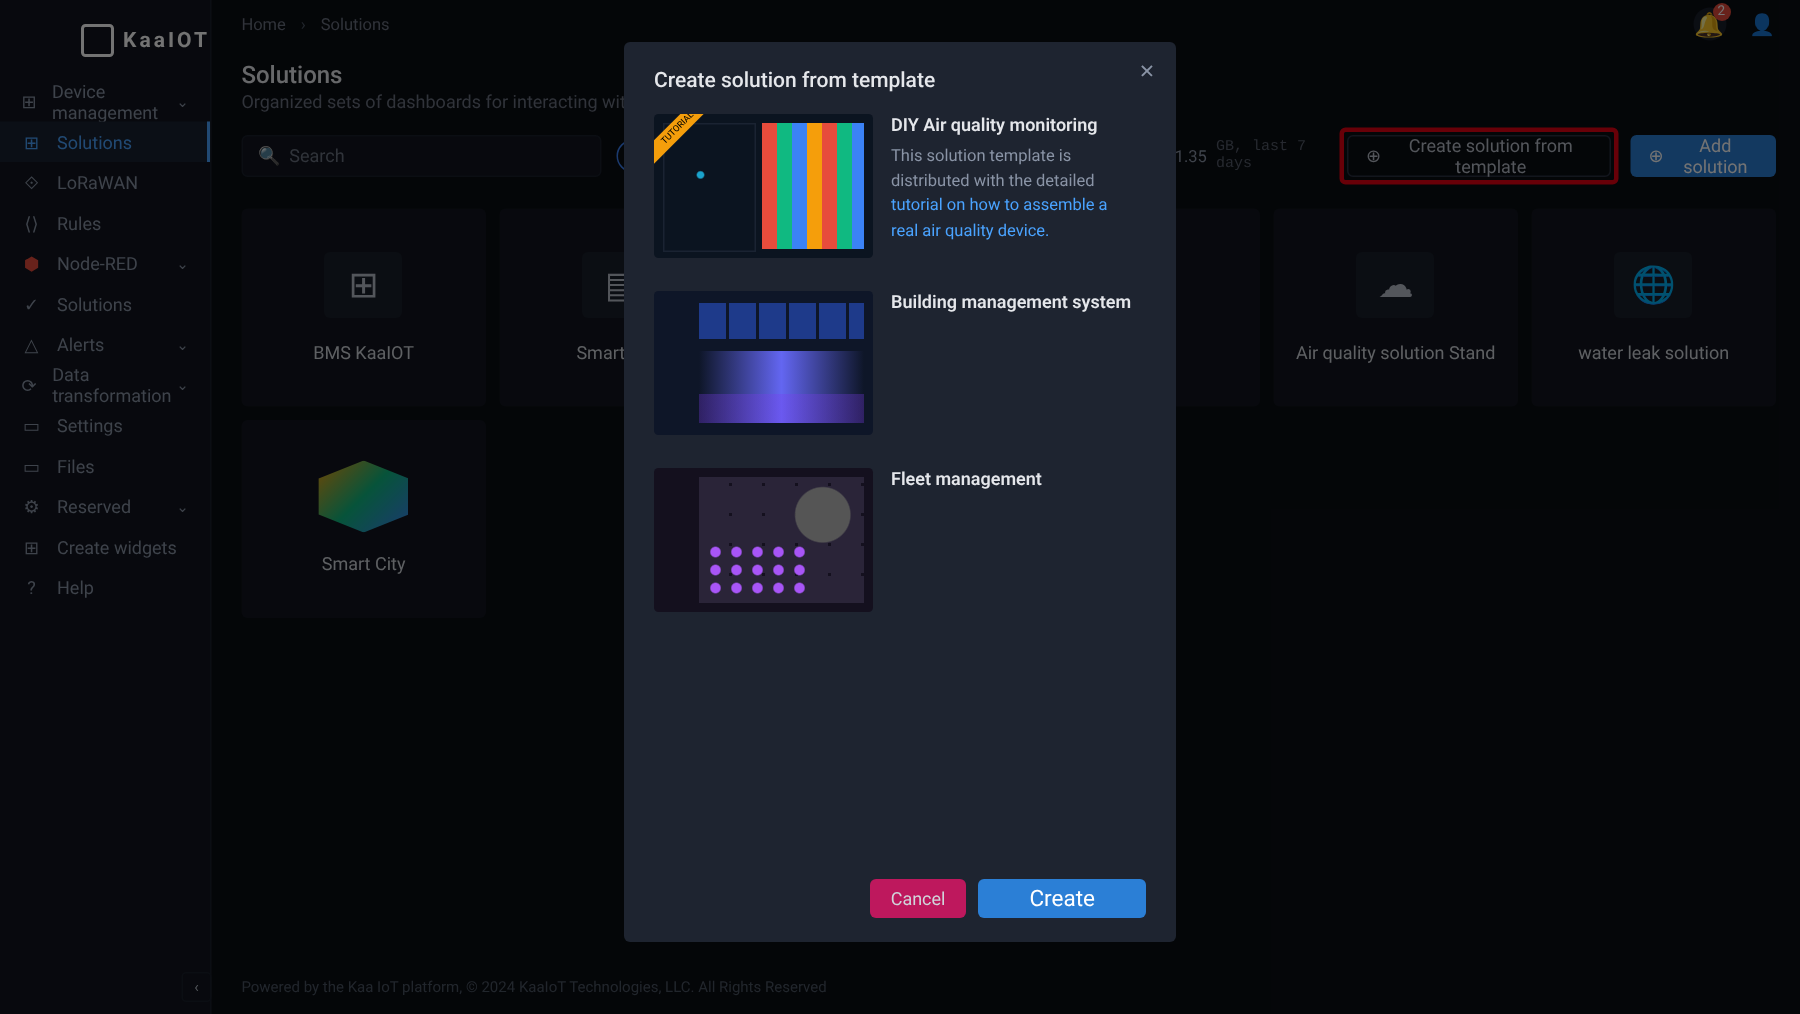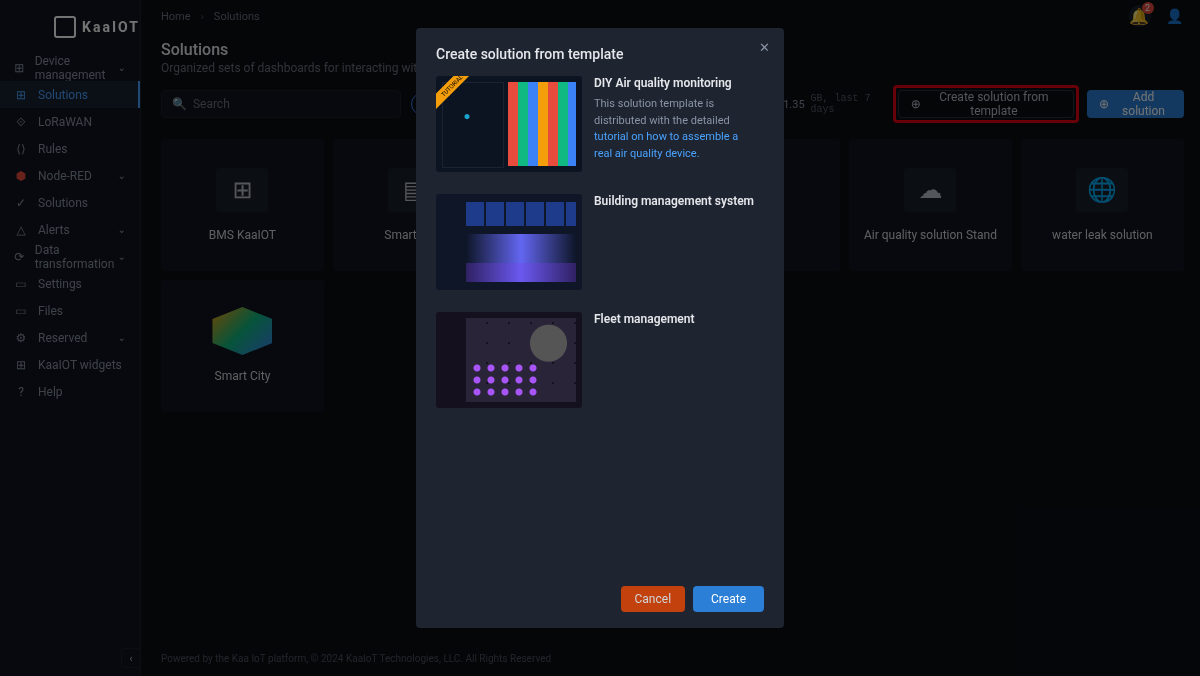--- a/index.html
+++ b/index.html
@@ -64,22 +64,22 @@
 .template-list { margin-top: 14px; flex: 1; overflow-y: auto; padding-right: 8px; }
 .template-list::-webkit-scrollbar { width: 4px; }
 .template-list::-webkit-scrollbar-thumb { background: #3a4256; border-radius: 2px; }
 .tmpl { display: flex; gap: 12px; margin-bottom: 22px; }
 .tmpl-thumb { width: 146px; height: 96px; background: #0b0e13; border-radius: 3px; flex-shrink: 0; position: relative; overflow: hidden; }
 .tmpl-info { flex: 1; }
 .tmpl-title { color: #e5e7eb; font-size: 12px; font-weight: 600; margin-bottom: 6px; }
 .tmpl-desc { font-size: 11px; color: #8a94a6; line-height: 1.5; }
 .tmpl-desc a { color: #4aa3ff; text-decoration: none; }
 .modal-footer { display: flex; justify-content: flex-end; gap: 8px; padding-top: 10px; }
-.btn-cancel { background: #c2410c; color: #d1d5db; border: none; height: 26px; padding: 0 14px; border-radius: 4px; font-size: 12px; cursor: pointer; }
-.btn-create { background: #2b7fd6; color: #fff; border: none; height: 26px; padding: 0 18px; border-radius: 4px; font-size: 12px; cursor: pointer; }
+.btn-cancel { background: #be185d; color: #d1d5db; border: none; height: 26px; padding: 0 14px; border-radius: 4px; font-size: 12px; cursor: pointer; }
+.btn-create { background: #2b7fd6; color: #fff; border: none; height: 26px; padding: 0 34px; border-radius: 4px; font-size: 15px; cursor: pointer; }
 
 
 .th1 { background: #0b1420; }
 .th1::before { content:""; position:absolute; left:6px; top:6px; width:60px; height:84px; background:radial-gradient(circle at 40% 40%, #1aa3cc 2px, transparent 3px),#0b1420; border:1px solid #1a2332; }
 .th1::after { content:""; position:absolute; right:6px; top:6px; width:68px; height:84px; background:repeating-linear-gradient(90deg,#e74c3c 0 10px,#10b981 10px 20px,#3b82f6 20px 30px,#f59e0b 30px 40px);}
 .th1 .ribbon { position:absolute; top:4px; left:-14px; background:#f59e0b; color:#000; font-size:6px; padding:2px 16px; transform:rotate(-45deg); }
 .th2 { background: #fff; }
 .th2::before { content:""; position:absolute; left:30px; top:8px; right:6px; height:40px; background:repeating-linear-gradient(90deg,#2563eb 0 3px,transparent 3px 6px); }
 .th2::after { content:""; position:absolute; left:30px; bottom:6px; right:6px; height:40px; background:linear-gradient(180deg,#c7e3f5,#a3cae8); }
 .th3 { background: #0e1628; }
@@ -143,21 +143,21 @@
           <span class="nav-icon ">▭</span>
           <span>Files</span>
         </div>
         <div class="nav-item">
           <span class="nav-icon ">⚙</span>
           <span>Reserved</span>
           <span class="chev">⌄</span>
         </div>
         <div class="nav-item">
           <span class="nav-icon ">⊞</span>
-          <span>KaaIOT widgets</span>
+          <span>Create widgets</span>
         </div>
         <div class="nav-item">
           <span class="nav-icon ">?</span>
           <span>Help</span>
         </div>
       </div>
     <div class="collapse-btn">‹</div>
   </div>
 
   <div class="main">

